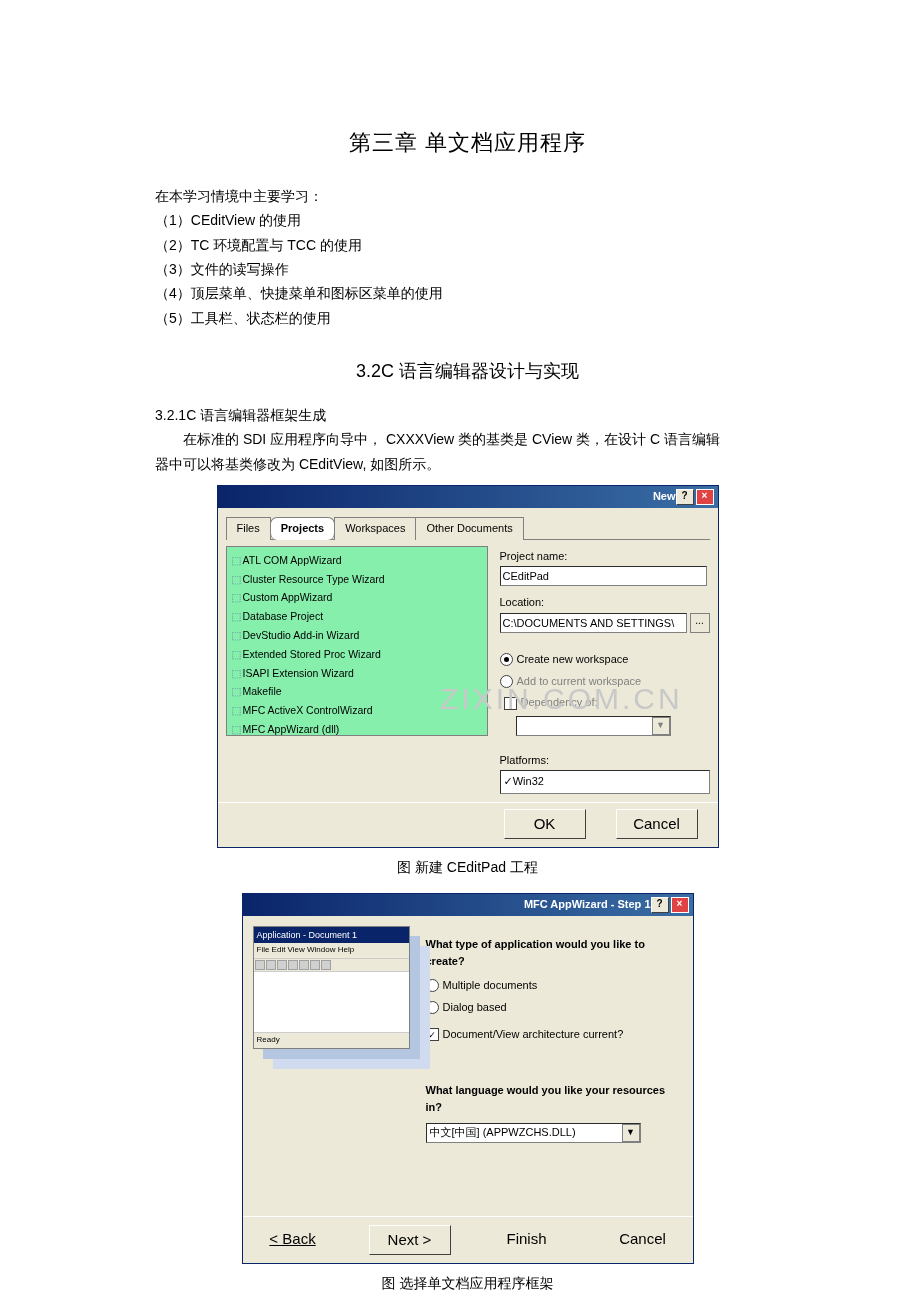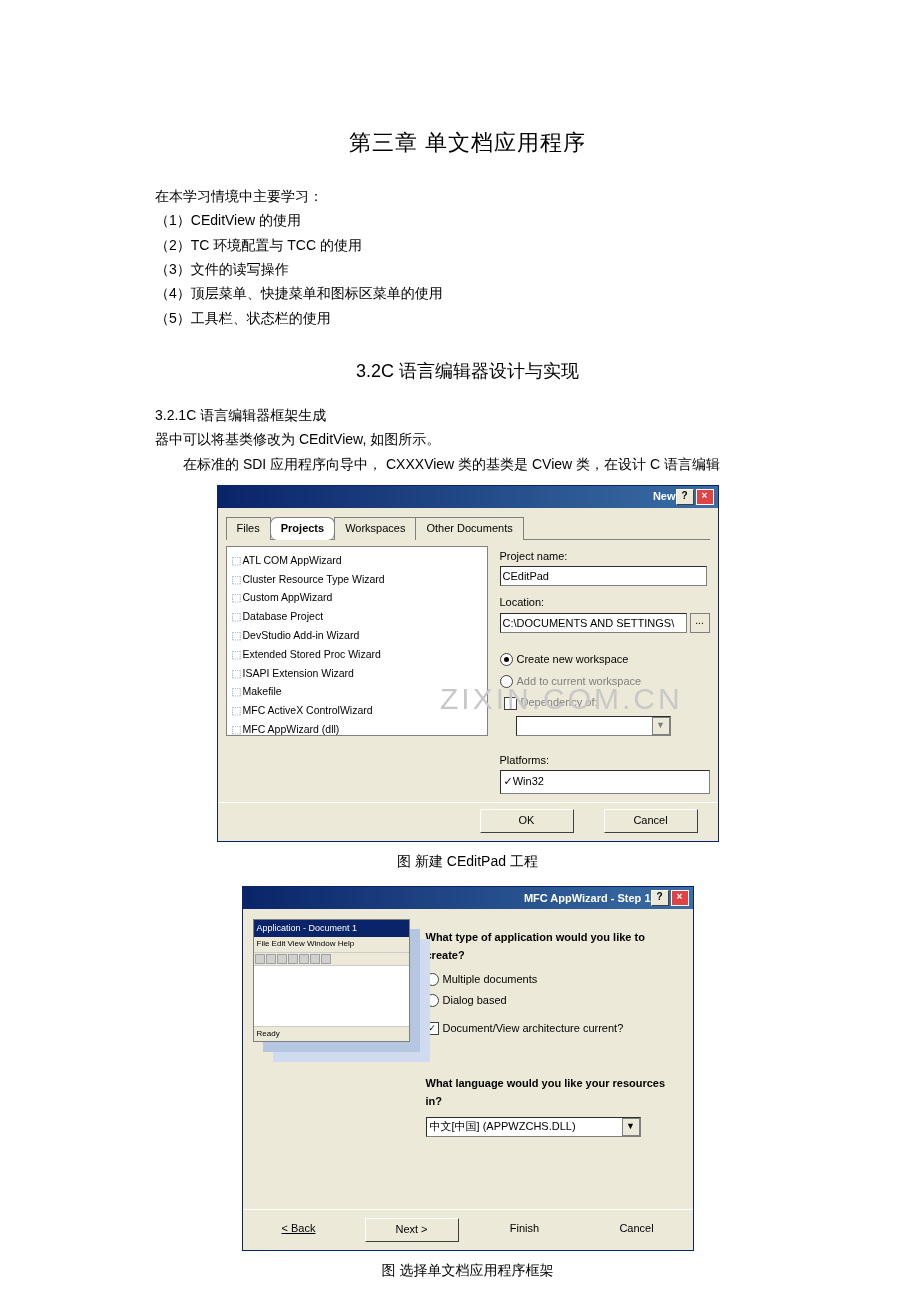--- a/index.html
+++ b/index.html
@@ -107,21 +107,21 @@
     font-weight: bold;
     border-radius: 7px;
   }
   .new-layout {
     display: flex;
     gap: 12px;
   }
   .list-pane {
     flex: 1.2;
     border: 1px solid #808080;
-    background: #ffffff;
+    background: #86efac;
     padding: 4px;
     height: 180px;
     overflow: hidden;
   }
   .list-item {
     white-space: nowrap;
     color: #000;
     padding: 1px 0;
     font-size: 10.5px;
   }
@@ -201,26 +201,26 @@
   }
   .dlg-buttons {
     display: flex;
     justify-content: flex-end;
     gap: 30px;
     padding: 6px 20px 8px 0;
     border-top: 1px solid #fff;
   }
   .dlg-btn {
     min-width: 70px;
-    padding: 2px 11px;
+    padding: 2px 5px;
     background: #ece9d8;
     border: 1px solid #404040;
     border-top-color: #fff;
     border-left-color: #fff;
-    font-size: 11px;
+    font-size: 15px;
     text-align: center;
   }
   
   .wiz-body {
     display: flex;
     padding: 10px;
     gap: 8px;
     min-height: 280px;
     background: #ece9d8;
   }
@@ -326,22 +326,22 @@
   <div class="para">在本学习情境中主要学习：</div>
   <div class="para">（1）CEditView  的使用</div>
   <div class="para">（2）TC 环境配置与   TCC 的使用</div>
   <div class="para">（3）文件的读写操作</div>
   <div class="para">（4）顶层菜单、快捷菜单和图标区菜单的使用</div>
   <div class="para">（5）工具栏、状态栏的使用</div>
 
   <h2 class="section-title">3.2C 语言编辑器设计与实现</h2>
 
   <div class="subsection-title">3.2.1C 语言编辑器框架生成</div>
+  <div class="para indent">在标准的  SDI 应用程序向导中，   CXXXView  类的基类是  CView 类，在设计  C 语言编辑</div>
   <div class="para">器中可以将基类修改为    CEditView, 如图所示。</div>
-  <div class="para indent">在标准的  SDI 应用程序向导中，   CXXXView  类的基类是  CView 类，在设计  C 语言编辑</div>
 
   <div class="dlg-wrap">
     <div class="watermark" style="top:190px;">ZIXIN.COM.CN</div>
     <div class="dialog">
       <div class="titlebar">
         <span>New</span>
         <div class="tb-buttons">
           <div class="tb-btn">?</div>
           <div class="tb-btn tb-close">×</div>
         </div>

